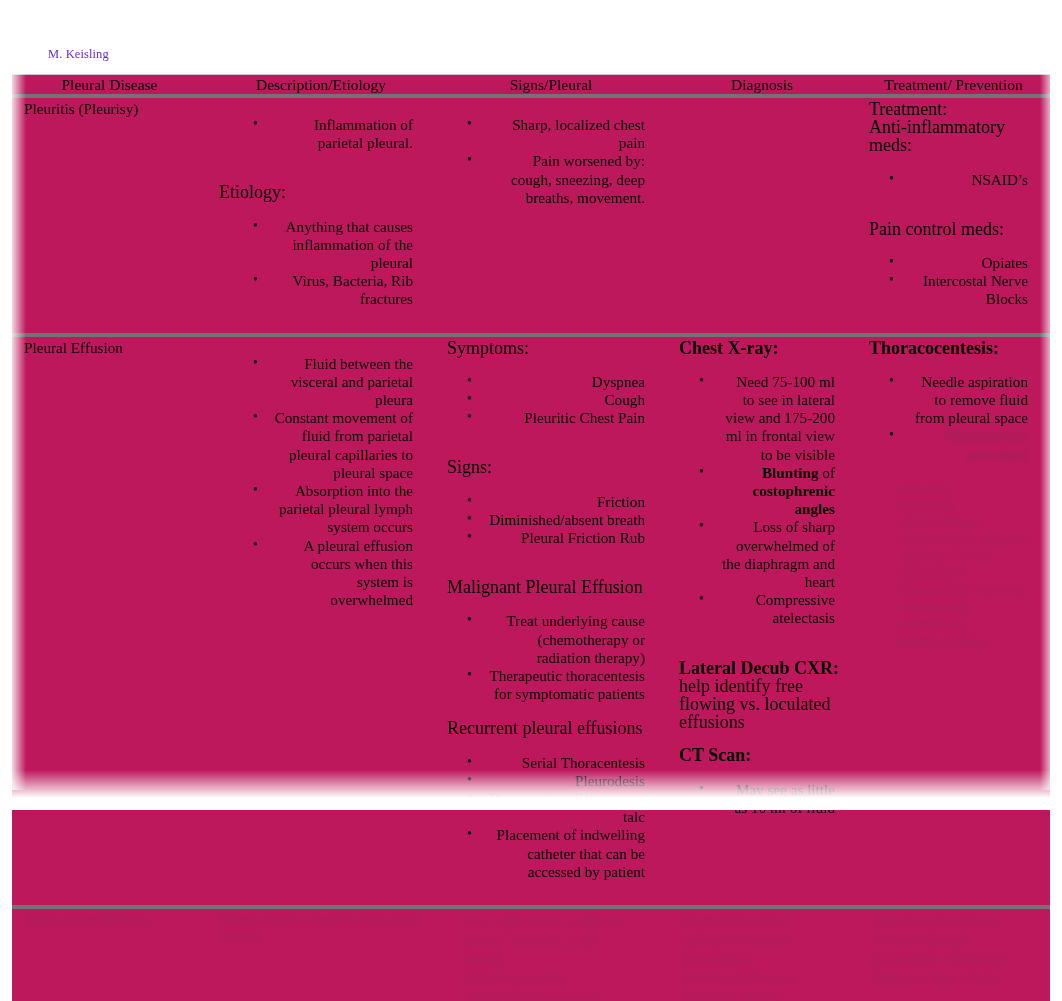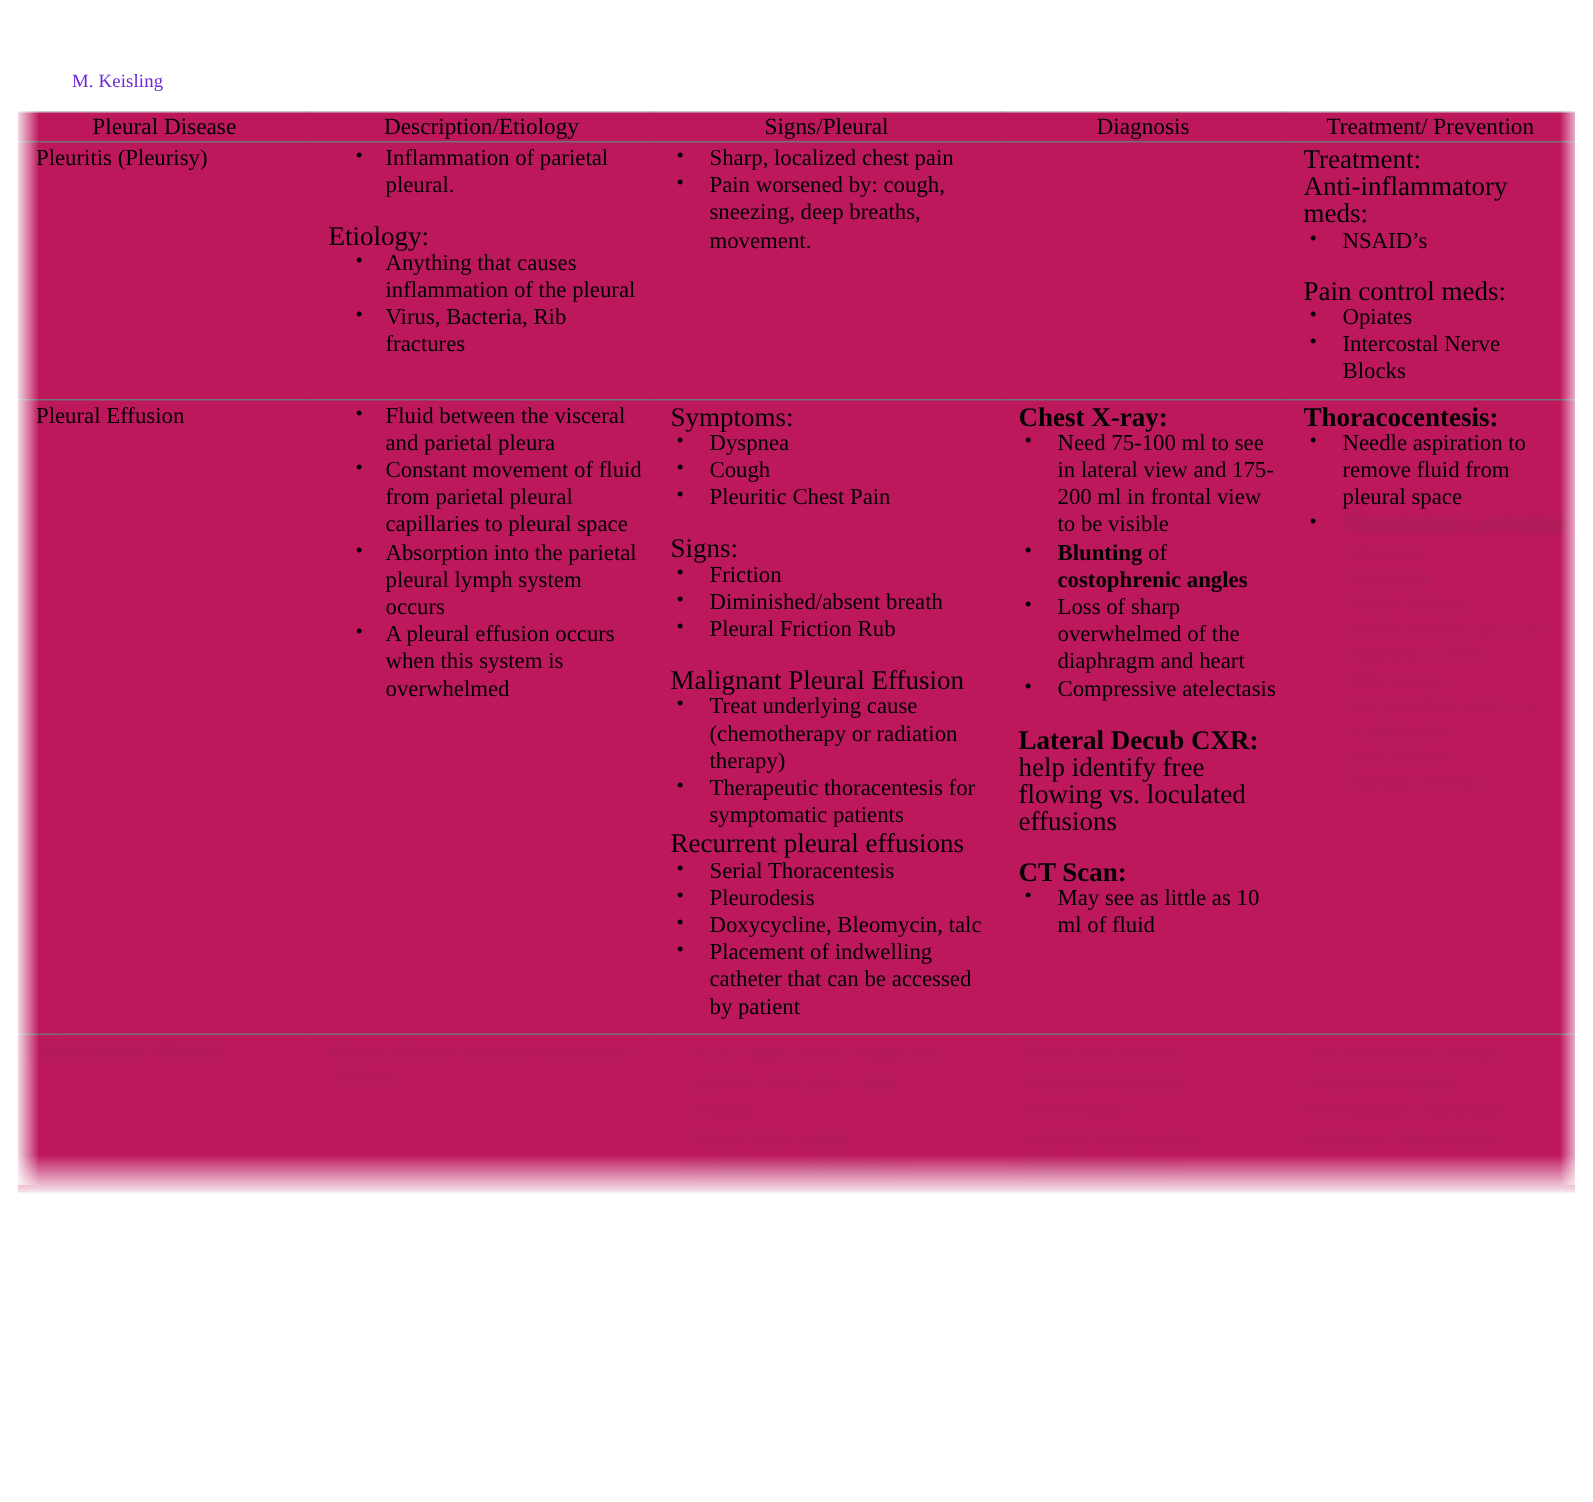--- a/index.html
+++ b/index.html
@@ -51,21 +51,21 @@
   table.matrix th,
   table.matrix td {
     vertical-align: top;
     padding: 0;
     border: 0;
     background: transparent;
   }
 
   
   table.matrix tr.hdr-row > th { border-top: 1px solid #c9c9c9; }
-  table.matrix tr.body-row > td { border-top: 1px solid #737373; }
+  table.matrix tr.body-row > td { border-top: 4px solid #737373; }
   table.matrix tr.last-row > td { border-bottom: 1px solid #d2d2d2; }
 
   .col-head {
     text-align: center;
     font-weight: normal;
     font-size: 15.5px;
     line-height: 19px;
     padding: 3px 4px 2px 4px;
   }
 
@@ -88,22 +88,23 @@
   .lead {
     margin: 0;
     padding: 0 0 0 6px;
     font-size: 18px;
     line-height: 18.2px;
   }
   .spacer { height: 15px; }
 
   ul.bul {
     list-style: none;
-    margin: 0;
+    margin: 16px;
     padding: 0;
+    text-align: right;
   }
   ul.bul > li {
     position: relative;
     padding-left: 44px;
     margin: 0 0 0 0;
     font-size: 15.2px;
     line-height: 18.2px;
   }
   ul.bul > li::before {
     content: "\2022";

